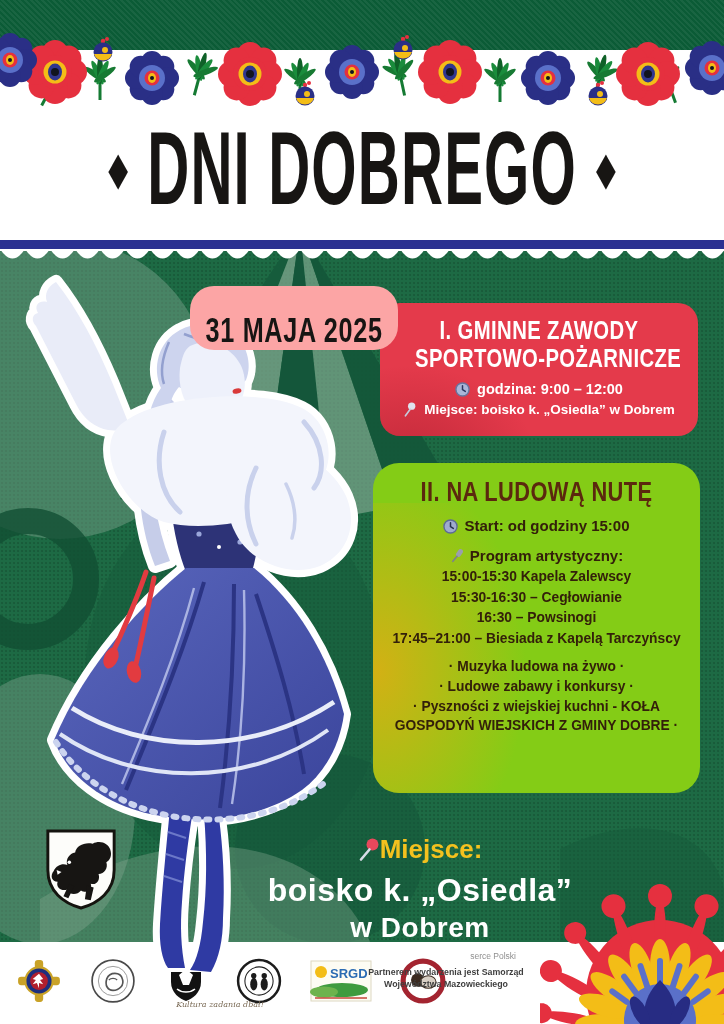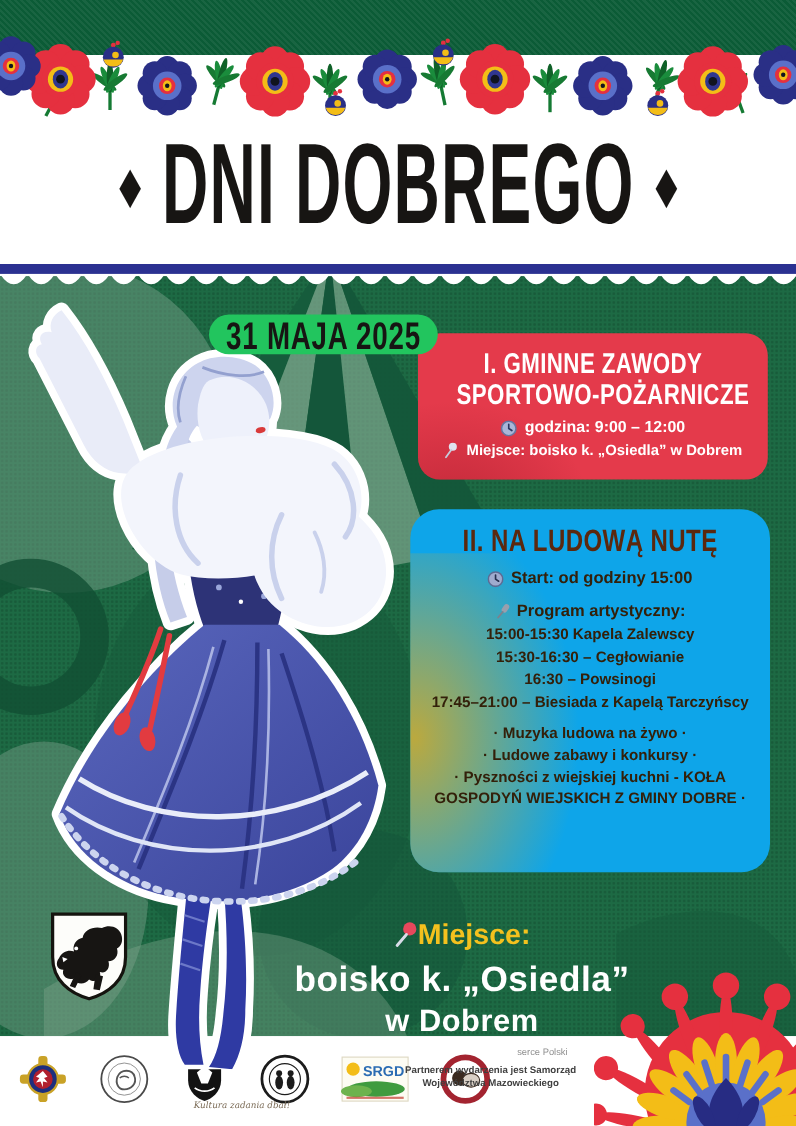--- a/index.html
+++ b/index.html
@@ -18,36 +18,36 @@
   .diamond{font-size:46px;color:#171513;line-height:1;}
   .blueline{position:absolute;left:0;top:240px;width:724px;height:9px;background:#2b3191;}
 
   
   .greenbody{position:absolute;left:0;top:249px;width:724px;height:693px;background:#1d6a44;
     background-image:radial-gradient(rgba(8,40,24,.22) 1px,rgba(0,0,0,0) 1.4px);background-size:4px 4px;z-index:1;overflow:hidden;}
   .deco{position:absolute;left:0;top:0;width:724px;height:693px;}
   .scallops{position:absolute;left:0;top:249px;width:724px;height:20px;z-index:12;}
 
   
-  .datebadge{position:absolute;left:190px;top:286px;width:208px;height:36px;background:#22c55e;
-    border-radius:24px;z-index:30;display:flex;align-items:flex-start;justify-content:center;}
+  .datebadge{position:absolute;left:190px;top:286px;width:208px;height:64px;background:#fca5a5;
+    border-radius:24px;z-index:30;display:flex;align-items:flex-end;justify-content:center;}
   .datebadge span{display:inline-block;transform:scaleX(.72);font-size:35px;font-weight:700;color:#171513;white-space:nowrap;letter-spacing:1px;}
 
   
   .redbox{position:absolute;left:380px;top:303px;width:318px;height:133px;background:#e43a4b;
     border-radius:20px;z-index:20;color:#fff;text-align:center;overflow:hidden;}
   .redbox:before{content:"";position:absolute;left:-30px;bottom:-60px;width:200px;height:140px;
     background:radial-gradient(ellipse at 30% 80%,rgba(150,20,35,.45),rgba(0,0,0,0) 65%);}
   .redbox .etitle{margin-top:13px;line-height:1.08;}
   .redbox .etitle div{transform:scaleX(.78);transform-origin:50% 50%;font-size:26px;font-weight:700;white-space:nowrap;letter-spacing:.5px;}
   .infoline{position:relative;margin-top:9px;font-size:14.5px;font-weight:700;display:flex;align-items:center;justify-content:center;gap:7px;}
   .infoline.small{font-size:13.5px;margin-top:5px;}
 
   
-  .yellowbox{position:absolute;left:373px;top:463px;width:327px;height:330px;background:#0ea5e9;
+  .yellowbox{position:absolute;left:373px;top:463px;width:327px;height:330px;background:#84cc16;
     border-radius:26px;z-index:20;text-align:center;color:#33200a;overflow:hidden;}
   .yellowbox:before{content:"";position:absolute;left:-40px;top:40px;width:220px;height:420px;
     background:radial-gradient(ellipse at 20% 40%,rgba(230,170,20,.8),rgba(0,0,0,0) 60%);}
   .ytitle{position:relative;margin-top:13px;transform:scaleX(.78);transform-origin:50% 50%;
     font-size:28px;font-weight:700;color:#5b280e;white-space:nowrap;letter-spacing:.5px;}
   .ygroup{position:relative;margin-top:7px;font-size:13.8px;font-weight:700;line-height:1.5;}
   .yheadline{display:flex;align-items:center;justify-content:center;gap:6px;font-size:15px;}
   .ylist div{white-space:nowrap;}
   .ylist .wrap2{white-space:normal;line-height:1.35;padding:0 10px;}
 

